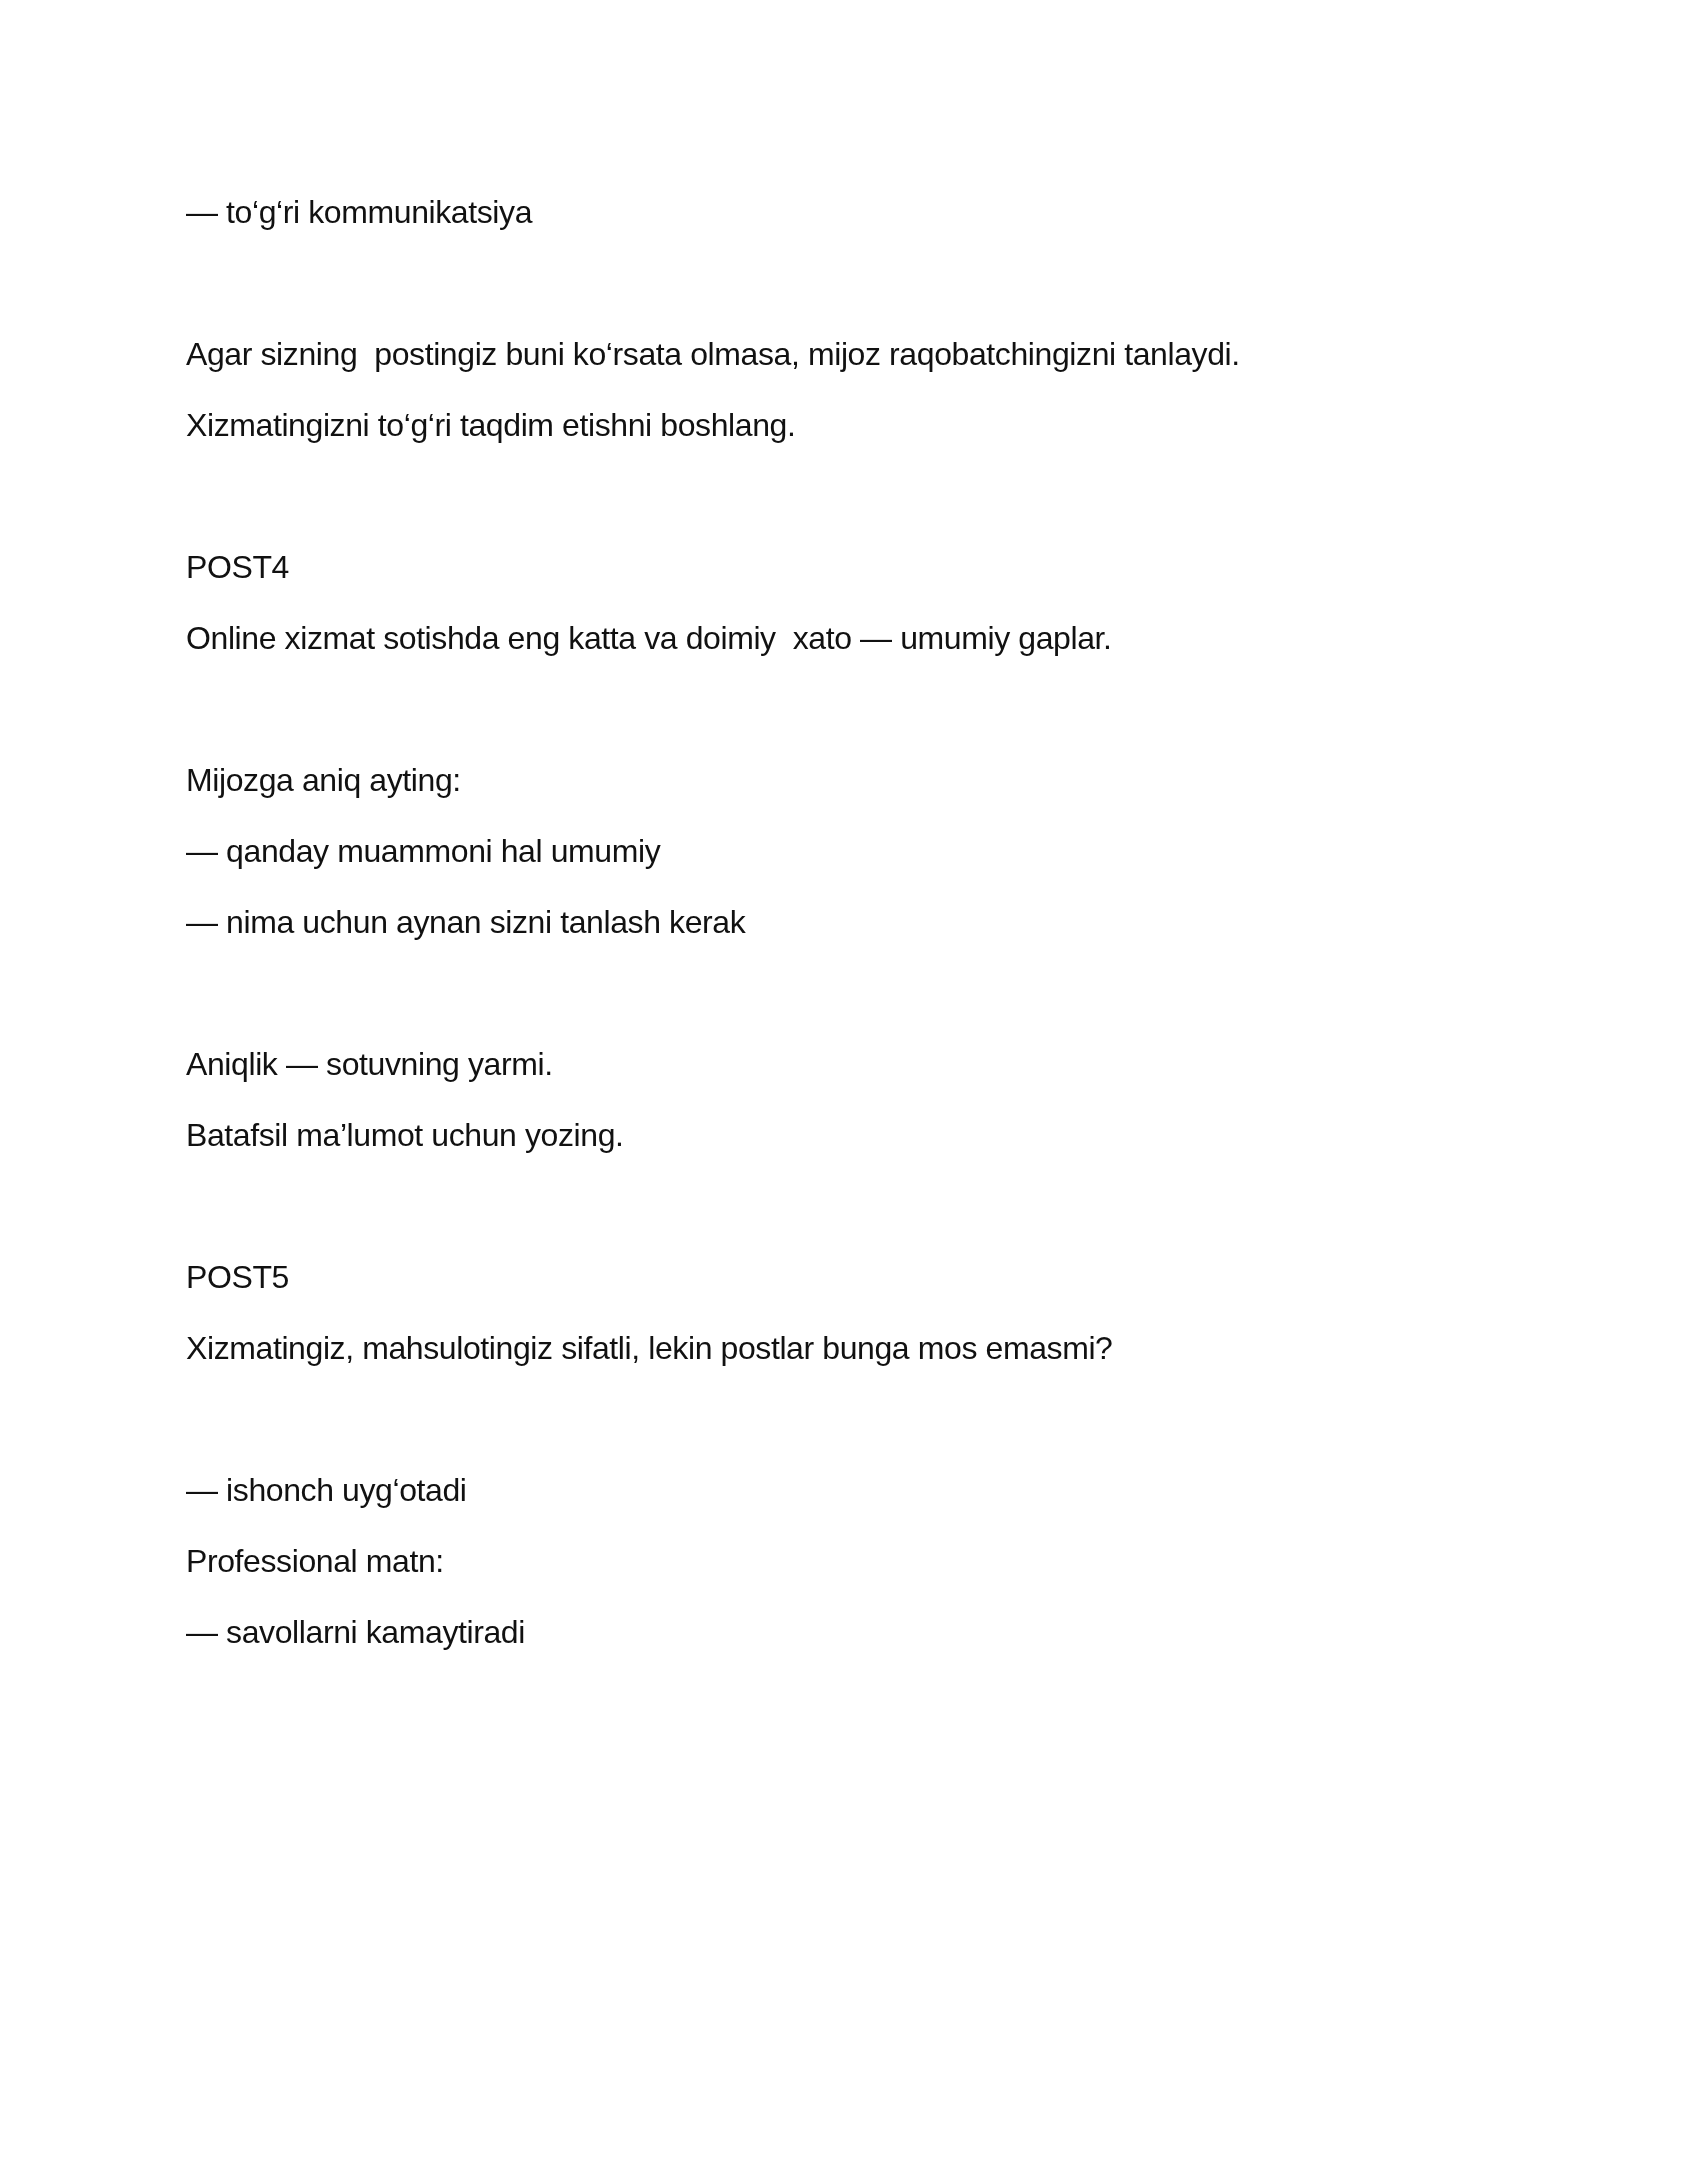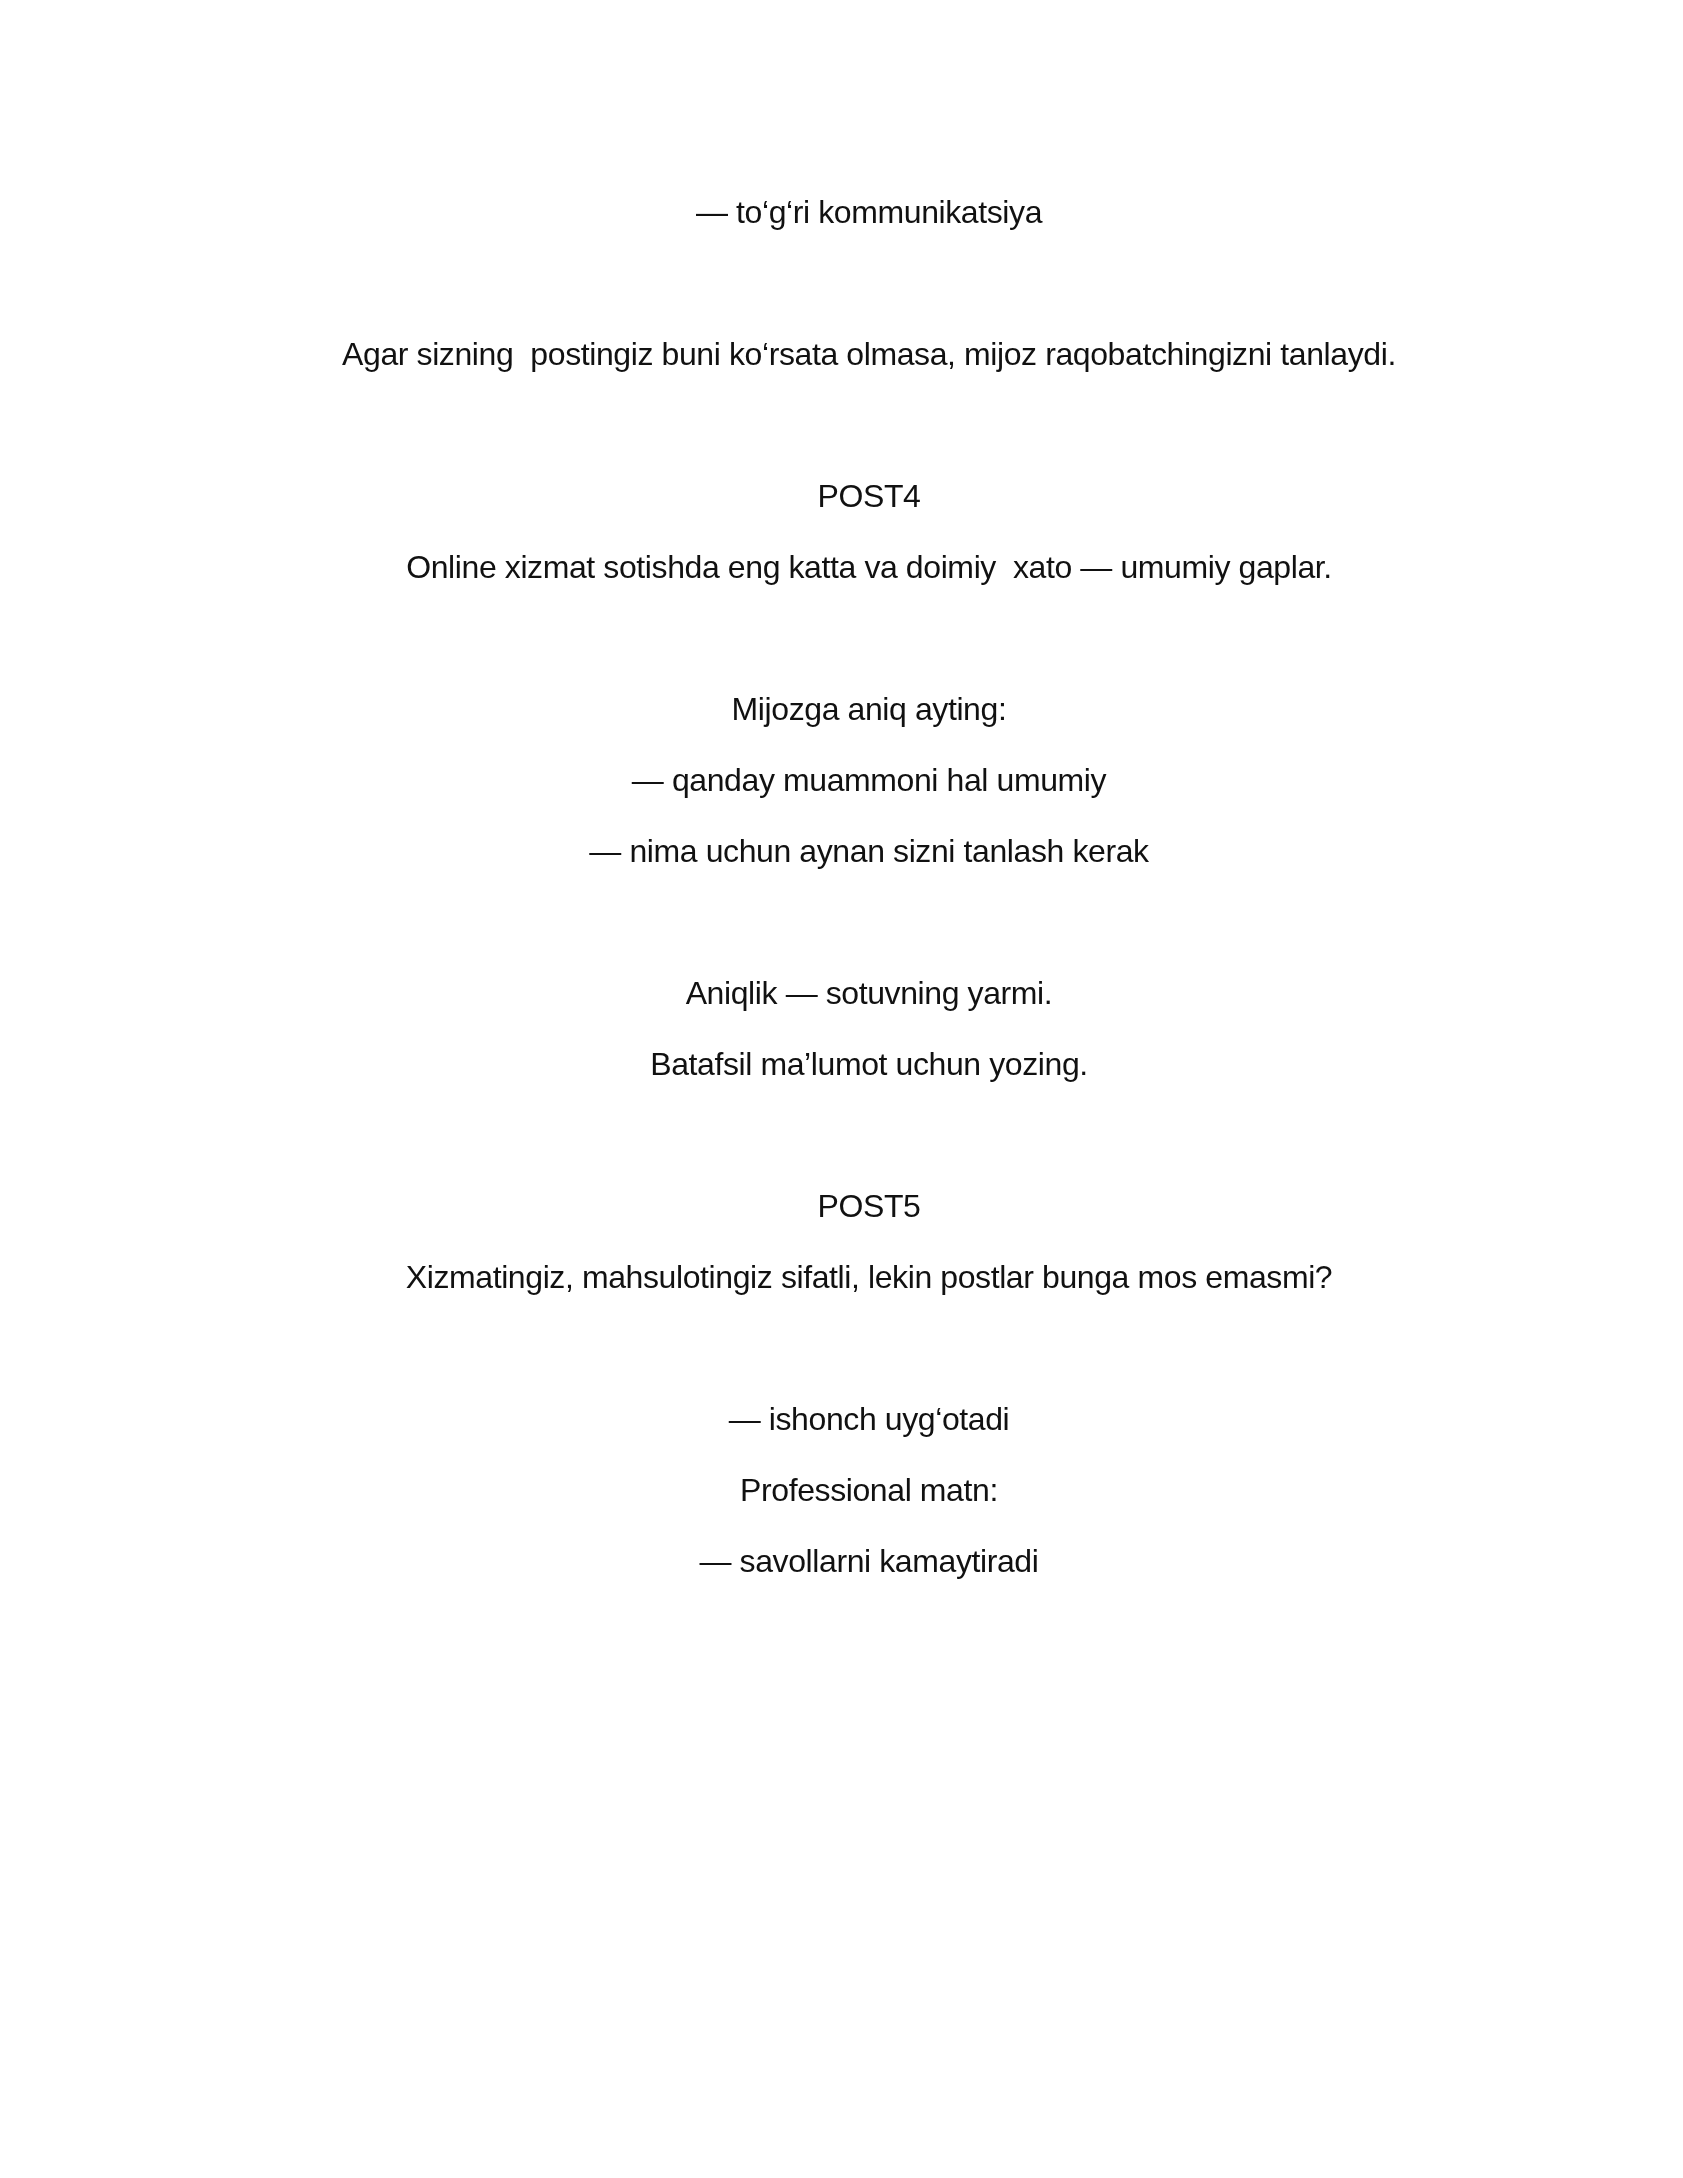--- a/index.html
+++ b/index.html
@@ -32,24 +32,25 @@
     white-space: pre-wrap;
   }
   .doc-body p.blank {
     height: 44px;
   }
 </style>
 </head>
 <body>
 
 <div class="page">
-  <div class="doc-body" style="background: rgb(255, 255, 255); color: rgb(17, 17, 17); text-align: center;">
+  <div class="doc-body" style="background: rgb(255, 255, 255); color: rgb(17, 17, 17);">
       <p>— to‘g‘ri kommunikatsiya</p>
       <p class="blank"></p>
       <p>Agar sizning  postingiz buni ko‘rsata olmasa, mijoz raqobatchingizni tanlaydi.</p>
+      <p>Xizmatingizni to‘g‘ri taqdim etishni boshlang.</p>
       <p class="blank"></p>
       <p>POST4</p>
       <p>Online xizmat sotishda eng katta va doimiy  xato — umumiy gaplar.</p>
       <p class="blank"></p>
       <p>Mijozga aniq ayting:</p>
       <p>— qanday muammoni hal umumiy</p>
       <p>— nima uchun aynan sizni tanlash kerak</p>
       <p class="blank"></p>
       <p>Aniqlik — sotuvning yarmi.</p>
       <p>Batafsil ma’lumot uchun yozing.</p>

